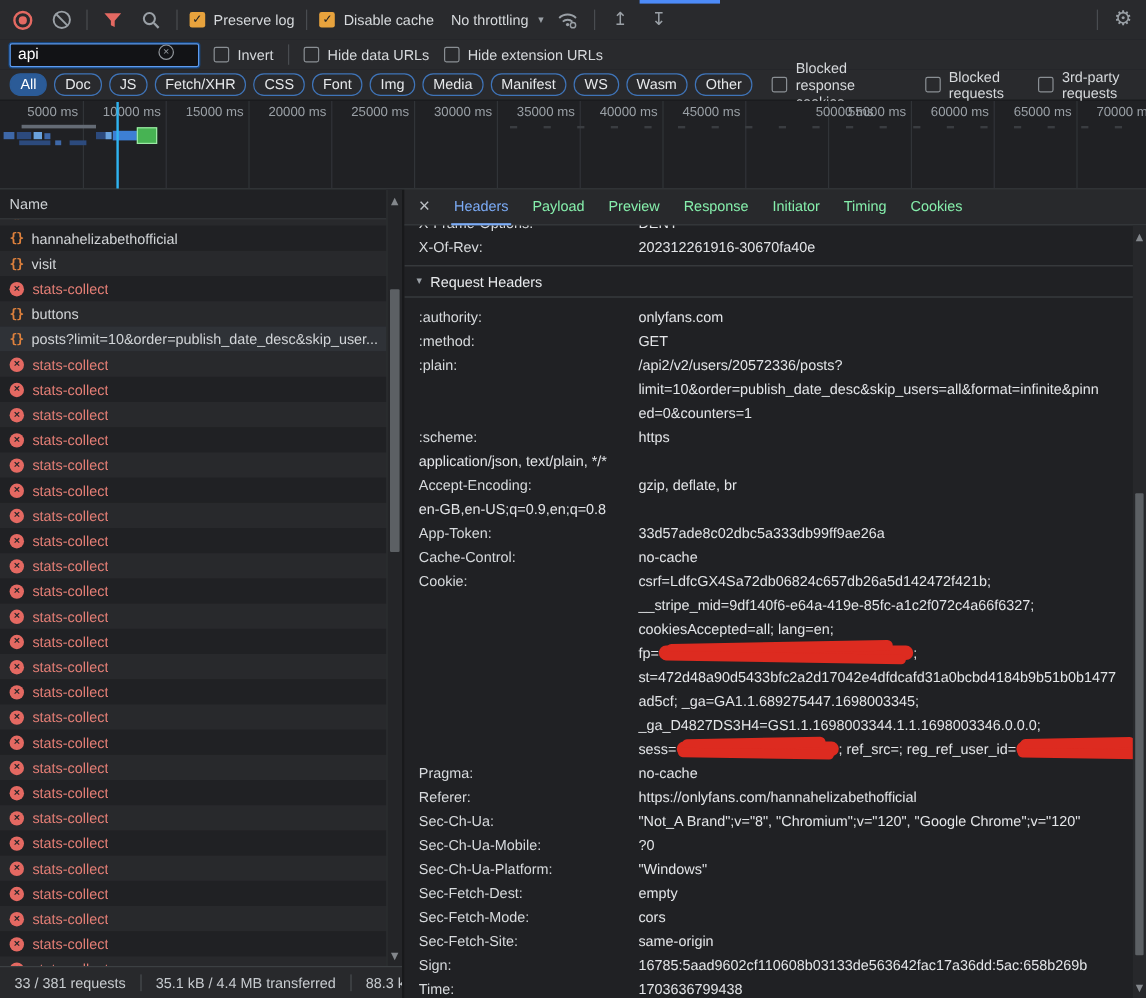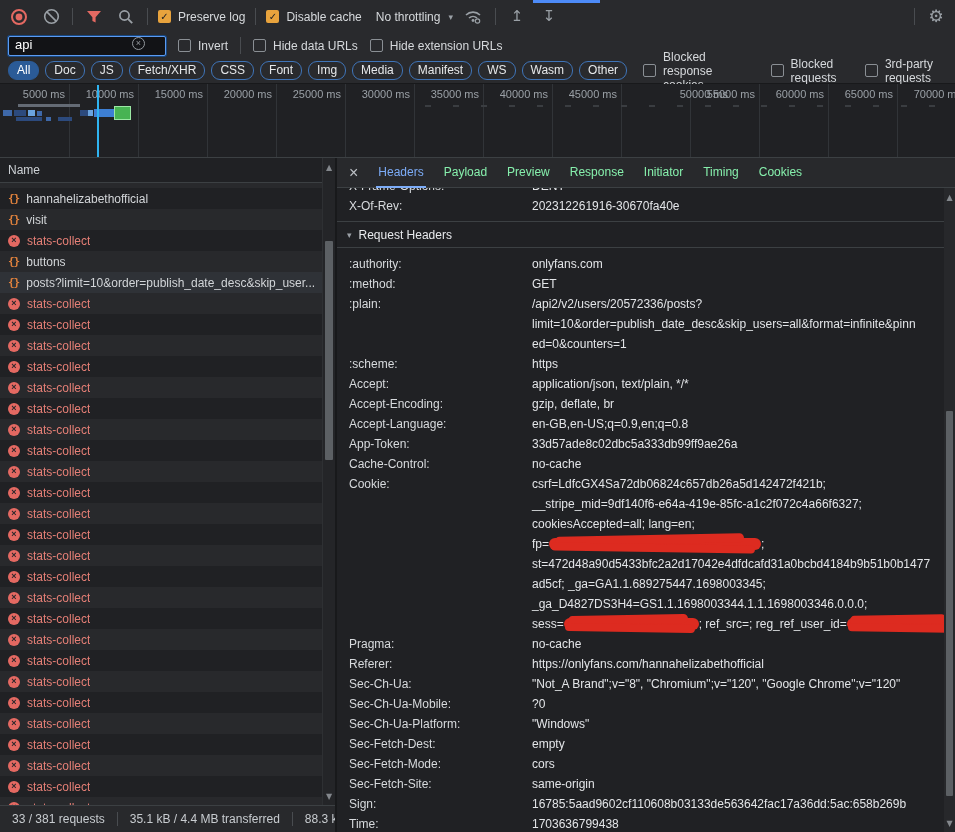--- a/index.html
+++ b/index.html
@@ -467,33 +467,31 @@
                 <div class="vline"><span>ed=0&amp;counters=1</span></div>
               </div>
             </div>
             <div class="hrow">
               <span class="hname">:scheme:</span>
               <div class="hval">
                 <div class="vline"><span>https</span></div>
               </div>
             </div>
             <div class="hrow">
-              <span class="hname">Accept:</span>
               <div class="hval">
                 <div class="vline"><span>application/json, text/plain, */*</span></div>
               </div>
             </div>
             <div class="hrow">
               <span class="hname">Accept-Encoding:</span>
               <div class="hval">
                 <div class="vline"><span>gzip, deflate, br</span></div>
               </div>
             </div>
             <div class="hrow">
-              <span class="hname">Accept-Language:</span>
               <div class="hval">
                 <div class="vline"><span>en-GB,en-US;q=0.9,en;q=0.8</span></div>
               </div>
             </div>
             <div class="hrow">
               <span class="hname">App-Token:</span>
               <div class="hval">
                 <div class="vline"><span>33d57ade8c02dbc5a333db99ff9ae26a</span></div>
               </div>
             </div>

